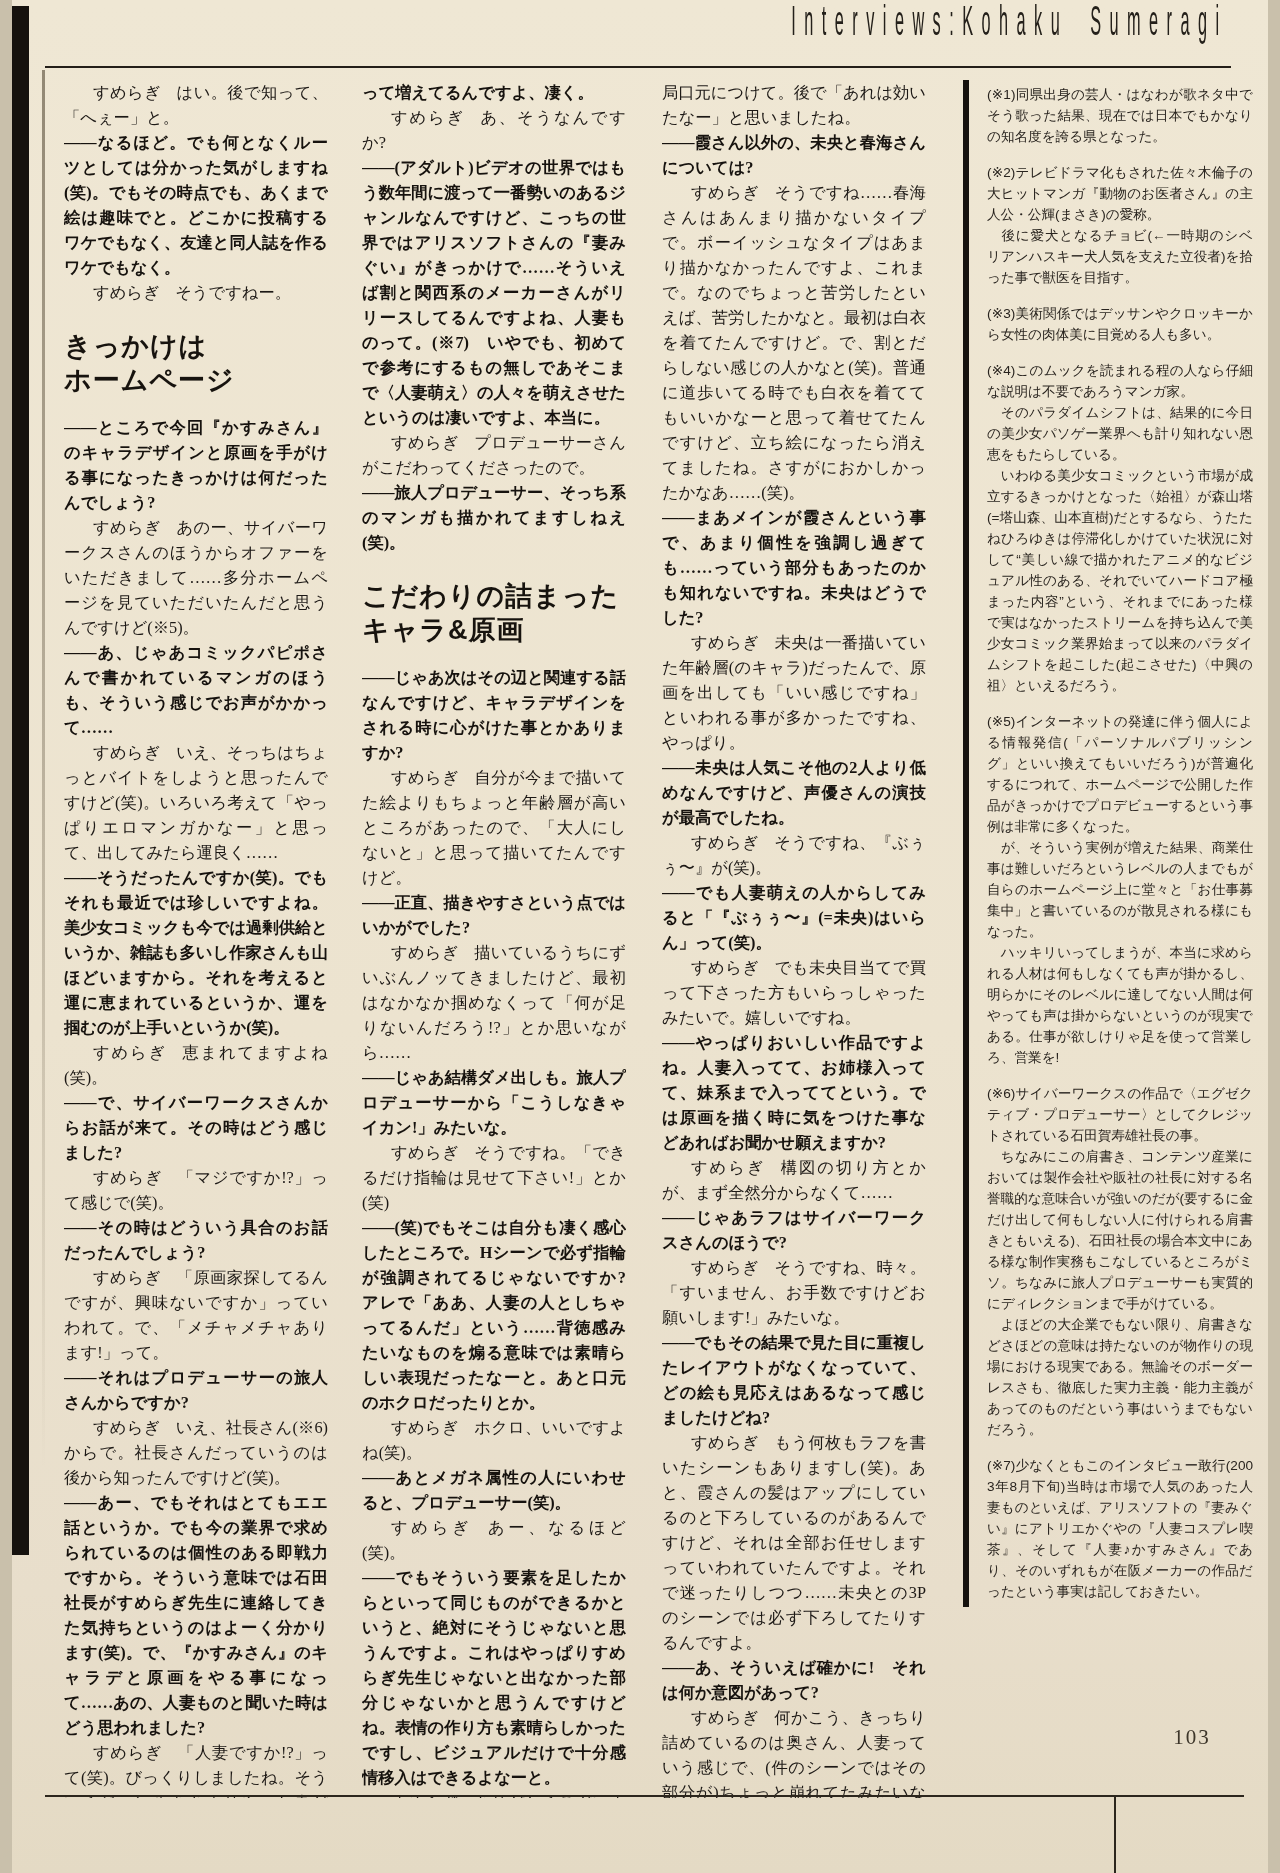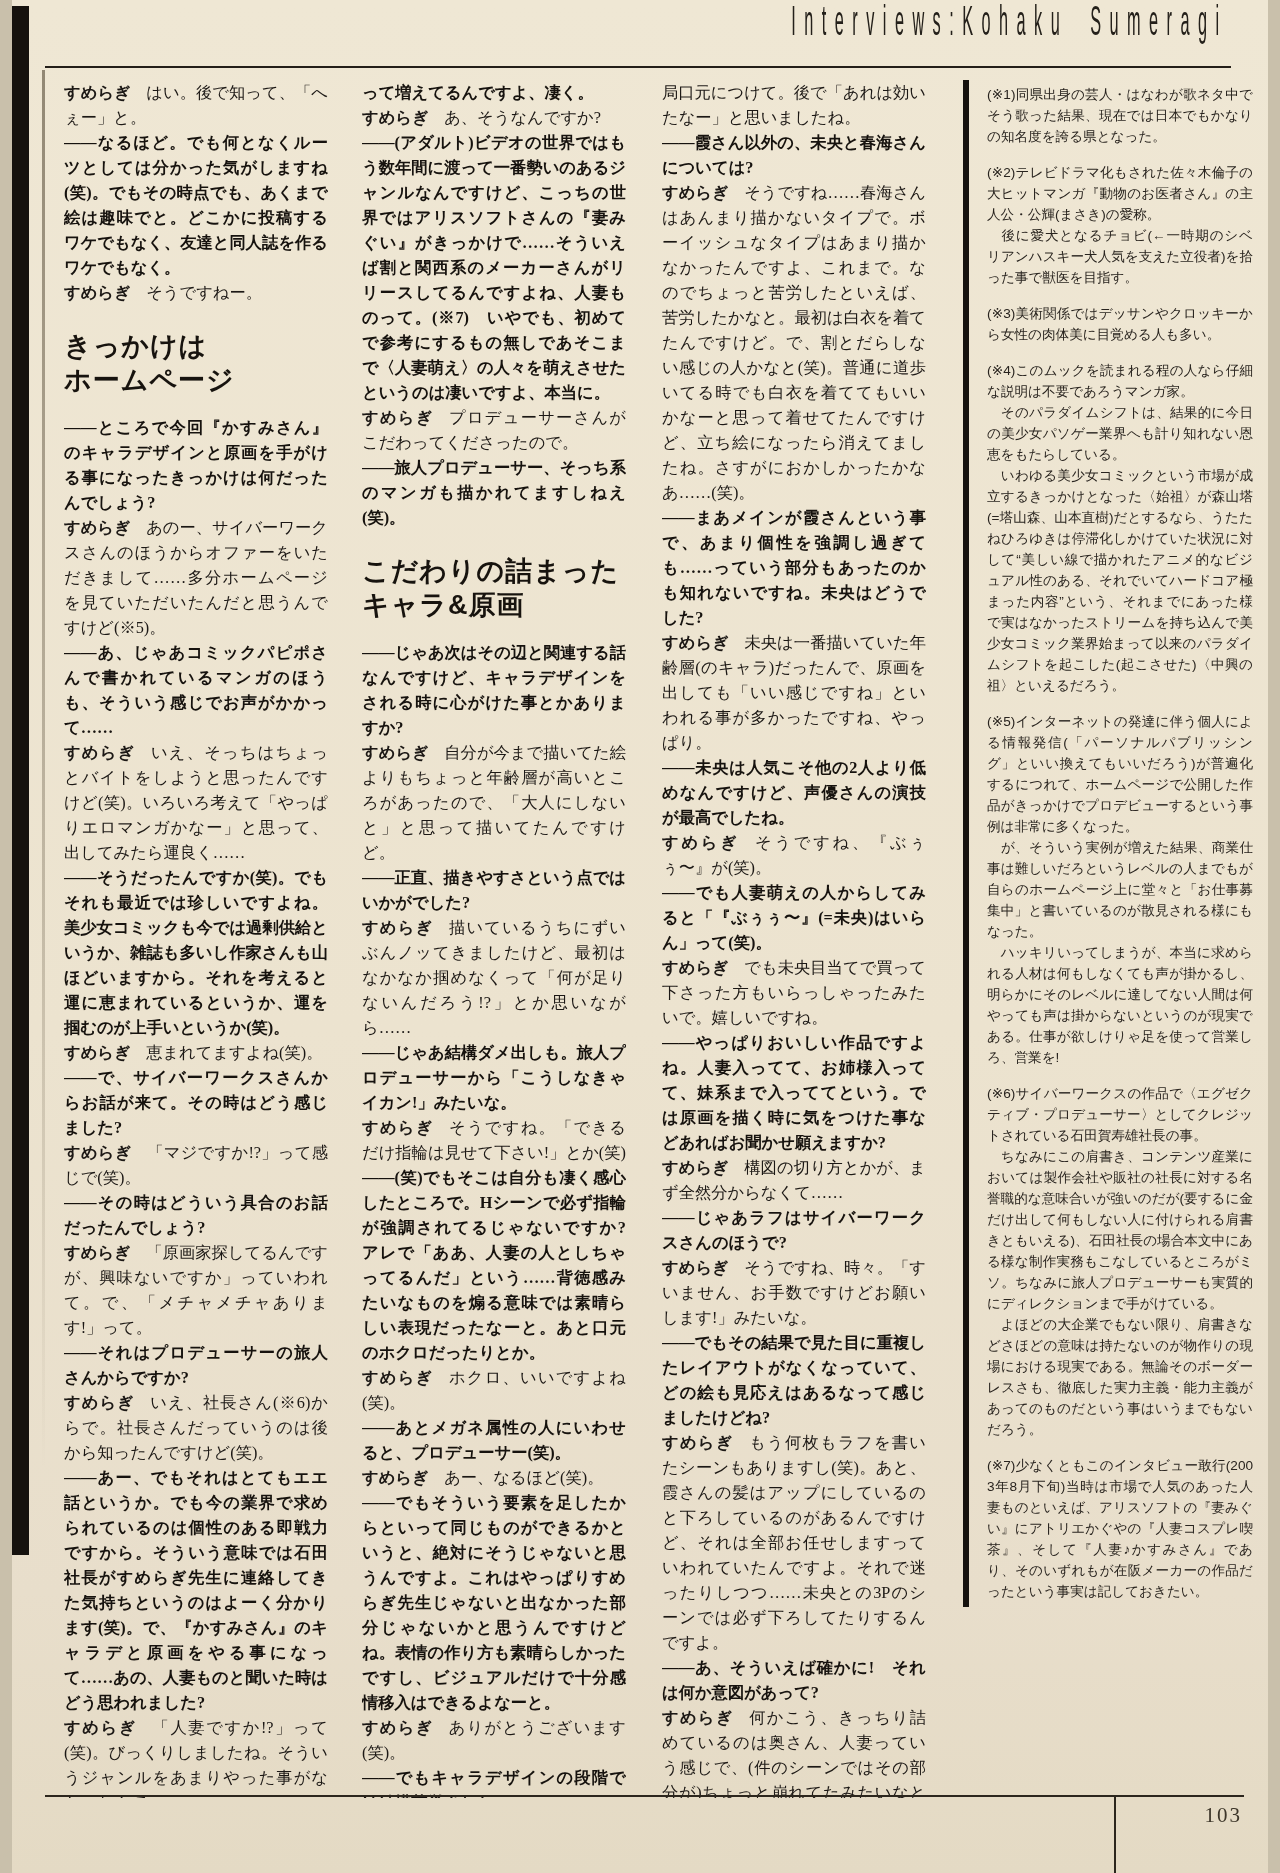--- a/index.html
+++ b/index.html
@@ -13,35 +13,35 @@
         font-family:"Liberation Sans","DejaVu Sans",sans-serif;font-size:22px;font-weight:400;
         letter-spacing:.52em;word-spacing:.55em;color:#24201a;
         transform:scale(.74,1.9);transform-origin:right bottom;}
   .header-rule{position:absolute;left:33px;right:37px;top:66px;height:2px;background:#241f19;}
 
   .col{position:absolute;top:80px;width:264px;height:1718px;overflow:hidden;
        font-size:16.3px;line-height:25px;text-align:justify;}
   #col-1{left:52px;} #col-2{left:350px;} #col-3{left:650px;}
   .col p{margin:0;word-break:break-all;}
   .col p.q{font-weight:bold;color:#16120e;}
-  .speaker{font-family:"Liberation Sans","DejaVu Sans",sans-serif;font-weight:bold;margin-right:.95em;}
+  .speaker{font-family:"Liberation Sans","DejaVu Sans",sans-serif;font-weight:normal;margin-right:.95em;margin-left:29px;}
   .sec-head{margin:24px 0 18px;font-family:"Liberation Sans","DejaVu Sans",sans-serif;
        font-weight:bold;font-size:27px;line-height:34px;letter-spacing:1px;color:#17130e;}
   .sec-head div{white-space:nowrap;}
 
   .divider{position:absolute;left:951px;top:80px;width:6px;height:1527px;background:#16120e;}
   #col-4{position:absolute;left:975px;top:84px;width:266px;height:1528px;overflow:hidden;
        font-family:"Liberation Sans","DejaVu Sans",sans-serif;font-size:13.6px;line-height:21px;
        color:#29241f;text-align:justify;}
   .footnote{margin:0 0 15px 0;}
   .footnote p{margin:0;word-break:break-all;}
 
   .footer-rule{position:absolute;left:33px;top:1795px;width:1199px;height:2px;background:#2c261d;}
   .footer-vline{position:absolute;left:1102px;top:1795px;width:2px;height:78px;background:#2c261d;}
-  .page-number{position:absolute;top:1803px;left:1130px;width:100px;text-align:right;
+  .page-number{position:absolute;top:1725px;left:1130px;width:100px;text-align:center;
        font-family:"Liberation Serif","DejaVu Serif",serif;font-size:21px;letter-spacing:2px;color:#3d362a;}
 </style>
 </head>
 <body>
 
 <div class="page">
   <div class="left-bar"></div>
   <div class="gutter-shadow"></div>
   <div class="title">Interviews:Kohaku Sumeragi</div>
   <div class="header-rule"></div>

